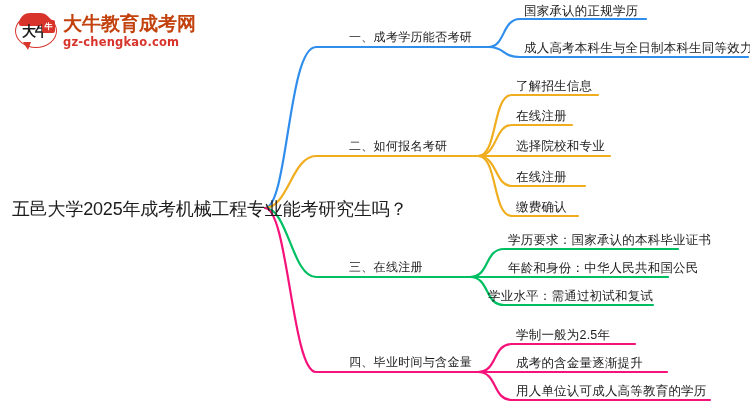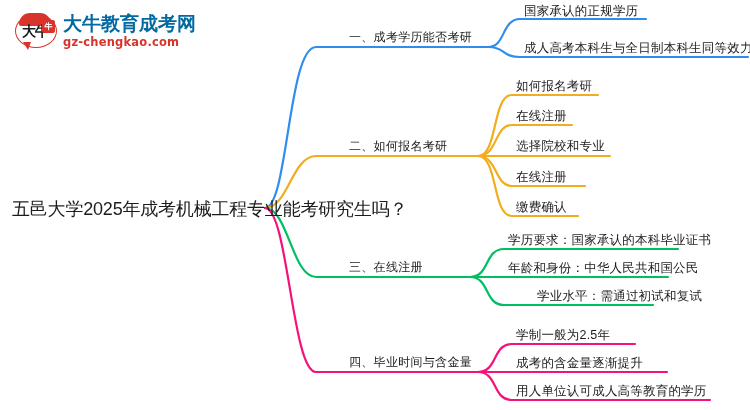--- a/index.html
+++ b/index.html
@@ -96,21 +96,21 @@
     font-size: 14px;
     font-weight: bold;
     color: #1a1a1a;
     letter-spacing: -1px;
     line-height: 16px;
   }
   .logo-words { display: flex; flex-direction: column; justify-content: center; }
   .logo-title {
     font-size: 19px;
     font-weight: bold;
-    color: #0369a1;
+    color: #c2410c;
     letter-spacing: 0px;
     line-height: 22px;
     white-space: nowrap;
   }
   .logo-sub {
     font-size: 11.5px;
     font-weight: bold;
     color: #d8342c;
     letter-spacing: 0.2px;
     line-height: 14px;
@@ -187,27 +187,27 @@
   </g>
 </svg>
 
 <div class="node root-node">五邑大学2025年成考机械工程专业能考研究生吗？</div>
 
 <div class="node lvl1" style="left:349px; top:31px;">一、成考学历能否考研</div>
 <div class="node lvl2" style="left:524px; top:5px;">国家承认的正规学历</div>
 <div class="node lvl2" style="left:524px; top:42px;">成人高考本科生与全日制本科生同等效力</div>
 
 <div class="node lvl1" style="left:349px; top:140px;">二、如何报名考研</div>
-<div class="node lvl2" style="left:516px; top:80px;">如何报名考研</div>
+<div class="node lvl2" style="left:516px; top:80px;">了解招生信息</div>
 <div class="node lvl2" style="left:516px; top:110px;">在线注册</div>
 <div class="node lvl2" style="left:516px; top:140px;text-align:center;">选择院校和专业</div>
 <div class="node lvl2" style="left:516px; top:171px;">在线注册</div>
 <div class="node lvl2" style="left:516px; top:201px;">缴费确认</div>
 
 <div class="node lvl1" style="left:349px; top:261px;">三、在线注册</div>
 <div class="node lvl2" style="left:508px; top:234px;">学历要求：国家承认的本科毕业证书</div>
 <div class="node lvl2" style="left:508px; top:262px;">年龄和身份：中华人民共和国公民</div>
-<div class="node lvl2" style="left:537px; top:290px;">学业水平：需通过初试和复试</div>
+<div class="node lvl2" style="left:488px; top:290px;">学业水平：需通过初试和复试</div>
 
 <div class="node lvl1" style="left:349px; top:356px;">四、毕业时间与含金量</div>
 <div class="node lvl2" style="left:516px; top:329px;">学制一般为2.5年</div>
 <div class="node lvl2" style="left:516px; top:357px;">成考的含金量逐渐提升</div>
 <div class="node lvl2" style="left:516px; top:385px;">用人单位认可成人高等教育的学历</div>
 
 </body></html>

